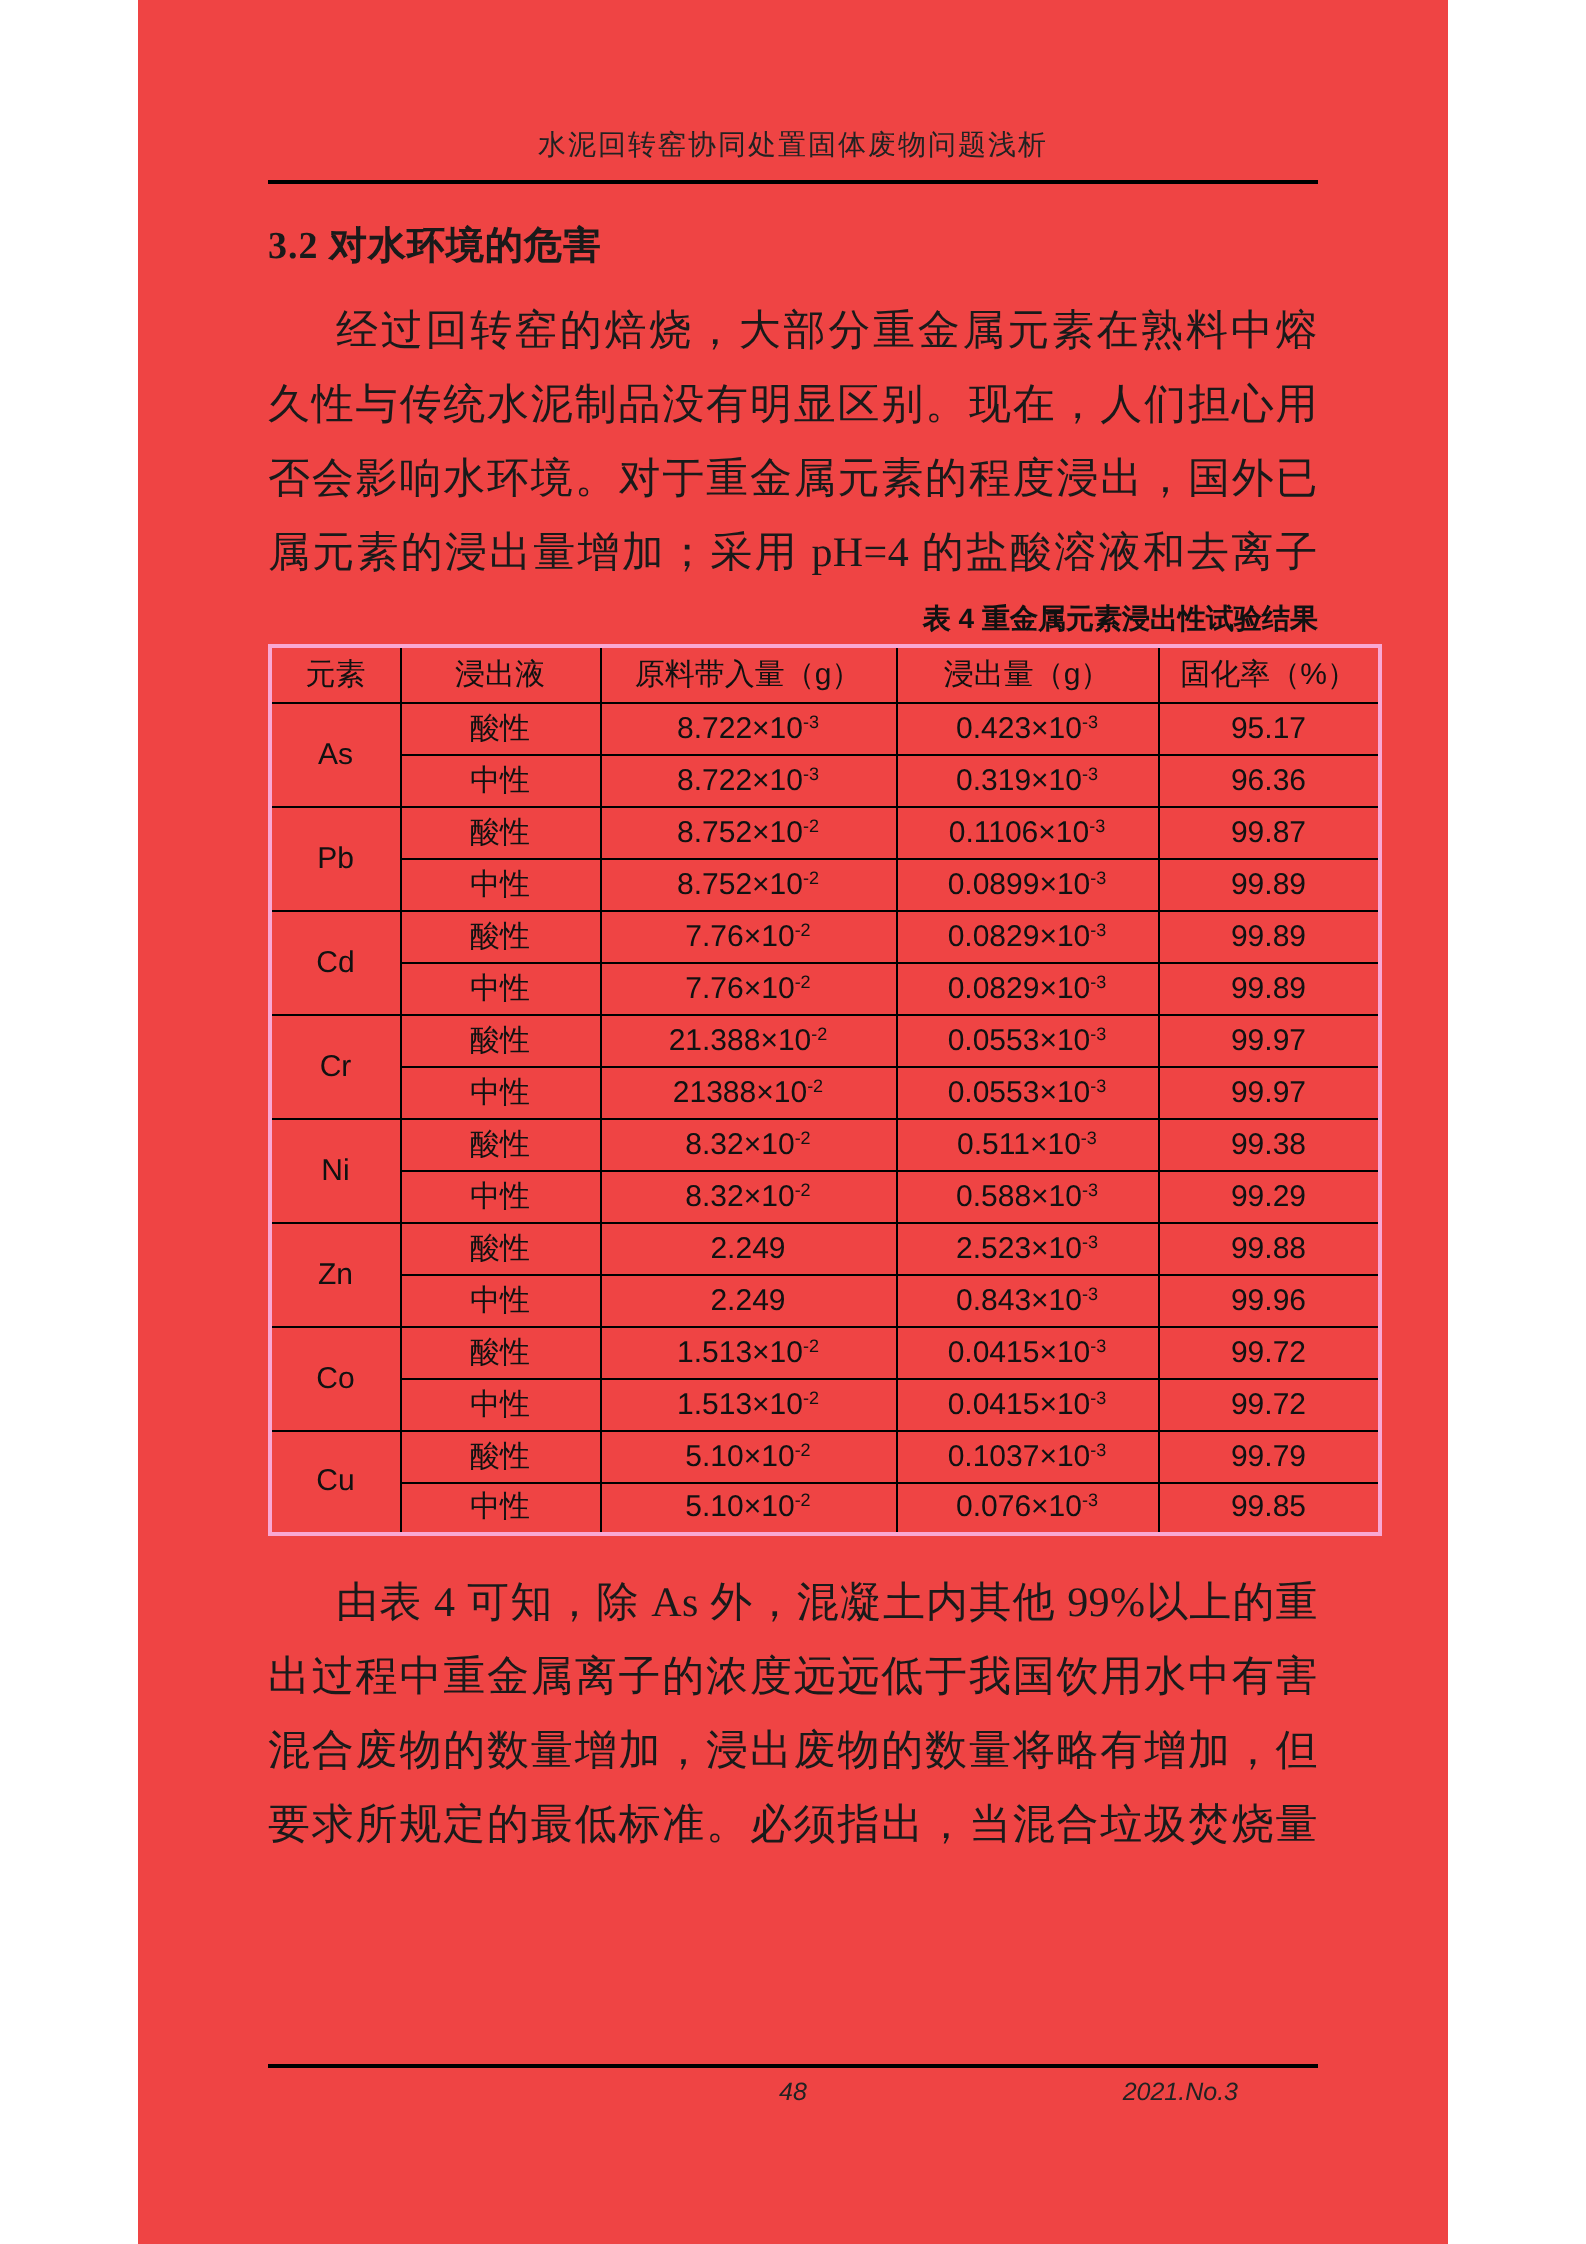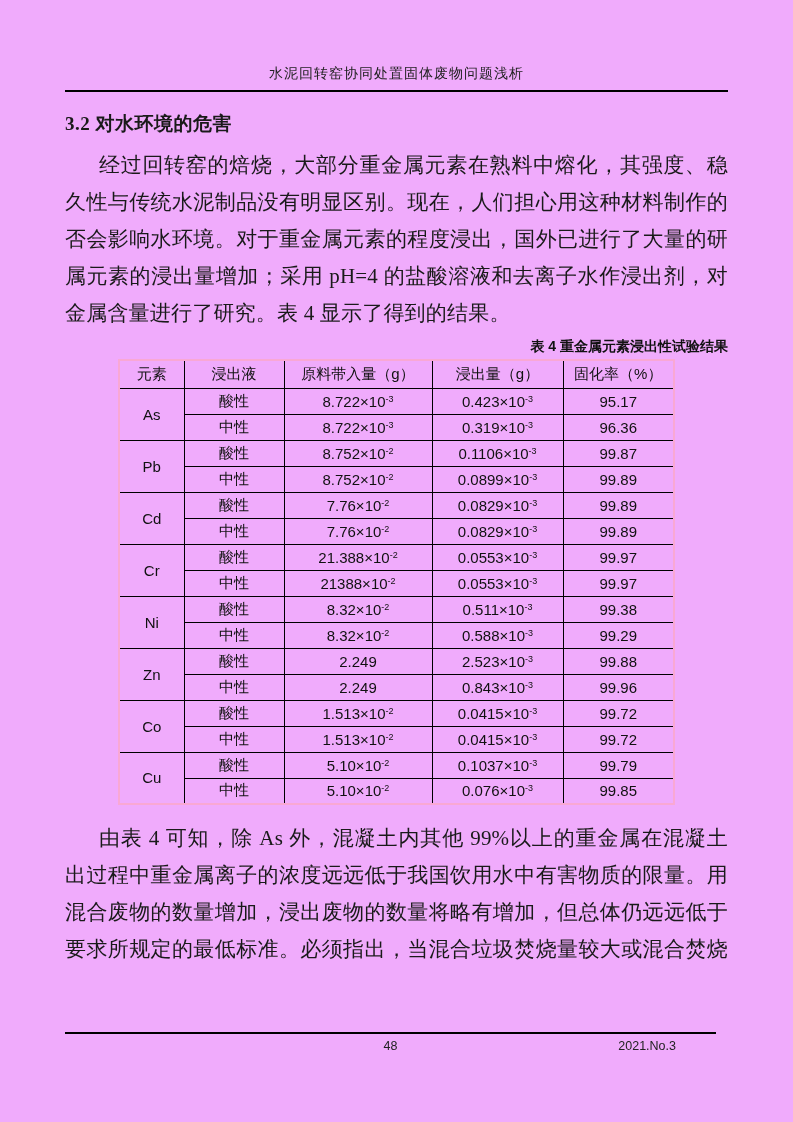--- a/index.html
+++ b/index.html
@@ -1,21 +1,21 @@
 <!DOCTYPE html>
 <html><head>
 <meta charset="utf-8">
 <style>
   * { box-sizing: border-box; }
   html, body { margin: 0; padding: 0; background: #ffffff; }
   .page {
     position: relative;
-    width: 793px; height: 1122px;
+    width: 655px; height: 1122px;
     margin: 0 auto;
-    background: #f0abfc;
+    background: #ef4444;
     color: #1a1a1a;
     font-family: "Liberation Serif", serif;
     overflow: hidden;
   }
   .content { padding: 0 65px; }
 
   
   .doc-header { padding-top: 64px; text-align: center; }
   .doc-header-title { font-size: 14px; letter-spacing: 1px; color: #222; line-height: 20px; }
   .header-rule { margin-top: 6px; border-top: 2px solid #000; height: 0; }
@@ -70,21 +70,21 @@
     padding: 0 2px;
     font-weight: normal;
     overflow: hidden;
     white-space: nowrap;
   }
   table.results th { height: 28px; }
   table.results td { height: 26px; }
   sup.sup { font-size: 9px; vertical-align: 5px; letter-spacing: 0; }
 
   
-  .doc-footer { position: absolute; left: 65px; right: 77px; top: 1032px; }
+  .doc-footer { position: absolute; left: 65px; right: 65px; top: 1032px; font-style: italic; }
   .footer-rule { border-top: 2.5px solid #000; height: 0; }
   .footer-row {
     position: relative;
     margin-top: 4px;
     font-family: "Liberation Sans", sans-serif;
     font-size: 12.5px;
     color: #222;
     height: 16px; line-height: 16px;
   }
   .footer-page { text-align: center; }
@@ -101,21 +101,20 @@
       <div class="header-rule"></div>
     </div>
 
     <div class="section-heading">3.2 对水环境的危害</div>
 
     <div class="para">
       <div class="line para-start">经过回转窑的焙烧，大部分重金属元素在熟料中熔化，其强度、稳定性和耐</div>
       <div class="line">久性与传统水泥制品没有明显区别。现在，人们担心用这种材料制作的混凝土是</div>
       <div class="line">否会影响水环境。对于重金属元素的程度浸出，国外已进行了大量的研究，结果</div>
       <div class="line">属元素的浸出量增加；采用 pH=4 的盐酸溶液和去离子水作浸出剂，对混凝土中重</div>
-      <div class="line para-end">金属含量进行了研究。表 4 显示了得到的结果。</div>
     </div>
 
     <div class="table-caption">表 4  重金属元素浸出性试验结果</div>
 
     <table class="results">
       <colgroup>
         <col style="width:65px">
           <col style="width:100px">
           <col style="width:148px">
           <col style="width:131px">

